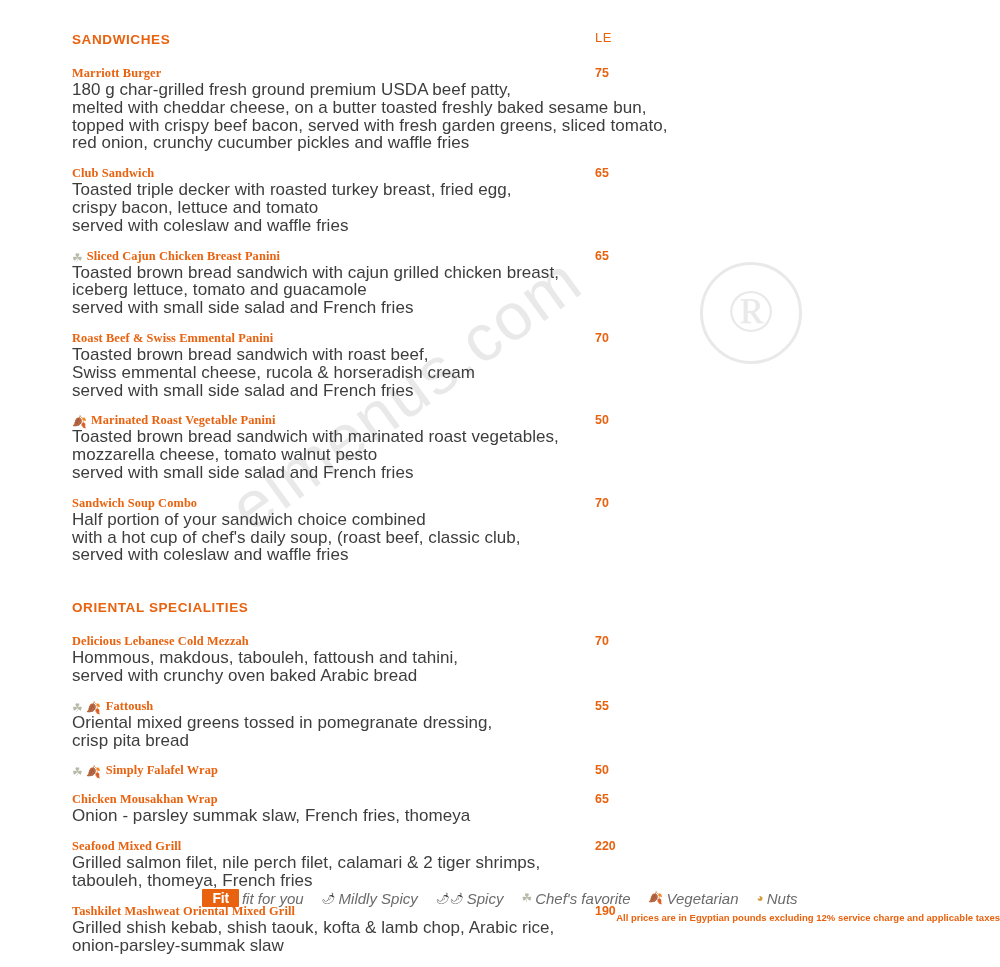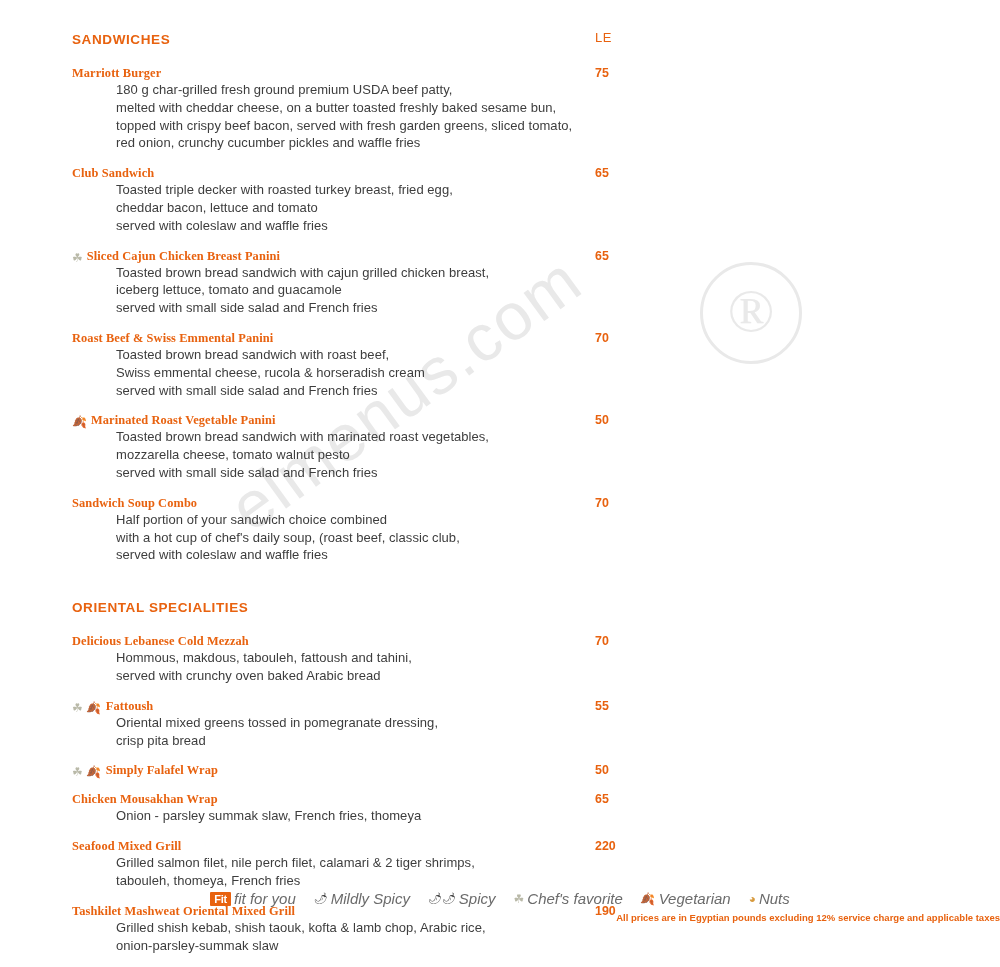--- a/index.html
+++ b/index.html
@@ -104,48 +104,47 @@
     position: absolute;
     left: 523px;
     top: 0;
     color: #e8620f;
     font-size: 12.4px;
     font-weight: bold;
     text-align: left;
     width: 40px;
   }
   .desc-line {
-    font-size: 13px;
+    font-size: 17px;
     color: #3d3d3d;
     line-height: 16.8px;
     letter-spacing: 0.05px;
     margin-top: 1px;
-    margin-left: 44px;
   }
   .item .desc-line:first-of-type { margin-top: 3px; }
 
   
   .icon {
     display: inline-block;
     line-height: 1;
     font-size: 11px;
     position: relative;
     top: 0px;
   }
   .icon-veg { color: #3f7d35; font-size: 12px; }
   .icon-chef { color: #b9b9a8; font-size: 12px; }
   .icon-spicy { color: #4a4a4a; font-size: 11px; }
   .icon-nuts { color: #d79a3e; font-size: 12px; }
   .icon-fit {
     display: inline-block;
     background: #e8620f;
     color: #ffffff;
-    font-size: 11px;
-    font-weight: bold;
-    padding: 1px 4px;
+    font-size: 14px;
+    font-weight: bold;
+    padding: 1px 10px;
     border-radius: 1px;
     letter-spacing: -0.2px;
   }
 
   .section-gap { height: 20px; }
 
   
   .legend {
     position: absolute;
     left: 0;
@@ -198,21 +197,21 @@
           <div class="desc-line">melted with cheddar cheese, on a butter toasted freshly baked sesame bun,</div>
           <div class="desc-line">topped with crispy beef bacon, served with fresh garden greens, sliced tomato,</div>
           <div class="desc-line">red onion, crunchy cucumber pickles and waffle fries</div>
         </div>
         <div class="item">
           <div class="item-name-row">
             <span class="item-name">Club Sandwich</span>
           </div>
           <div class="item-price">65</div>
           <div class="desc-line">Toasted triple decker with roasted turkey breast, fried egg,</div>
-          <div class="desc-line">cheddar bacon, lettuce and tomato</div>
+          <div class="desc-line">crispy bacon, lettuce and tomato</div>
           <div class="desc-line">served with coleslaw and waffle fries</div>
         </div>
         <div class="item">
           <div class="item-name-row">
             <span class="icon icon-chef">☘</span> 
             <span class="item-name">Sliced Cajun Chicken Breast Panini</span>
           </div>
           <div class="item-price">65</div>
           <div class="desc-line">Toasted brown bread sandwich with cajun grilled chicken breast,</div>
           <div class="desc-line">iceberg lettuce, tomato and guacamole</div>

